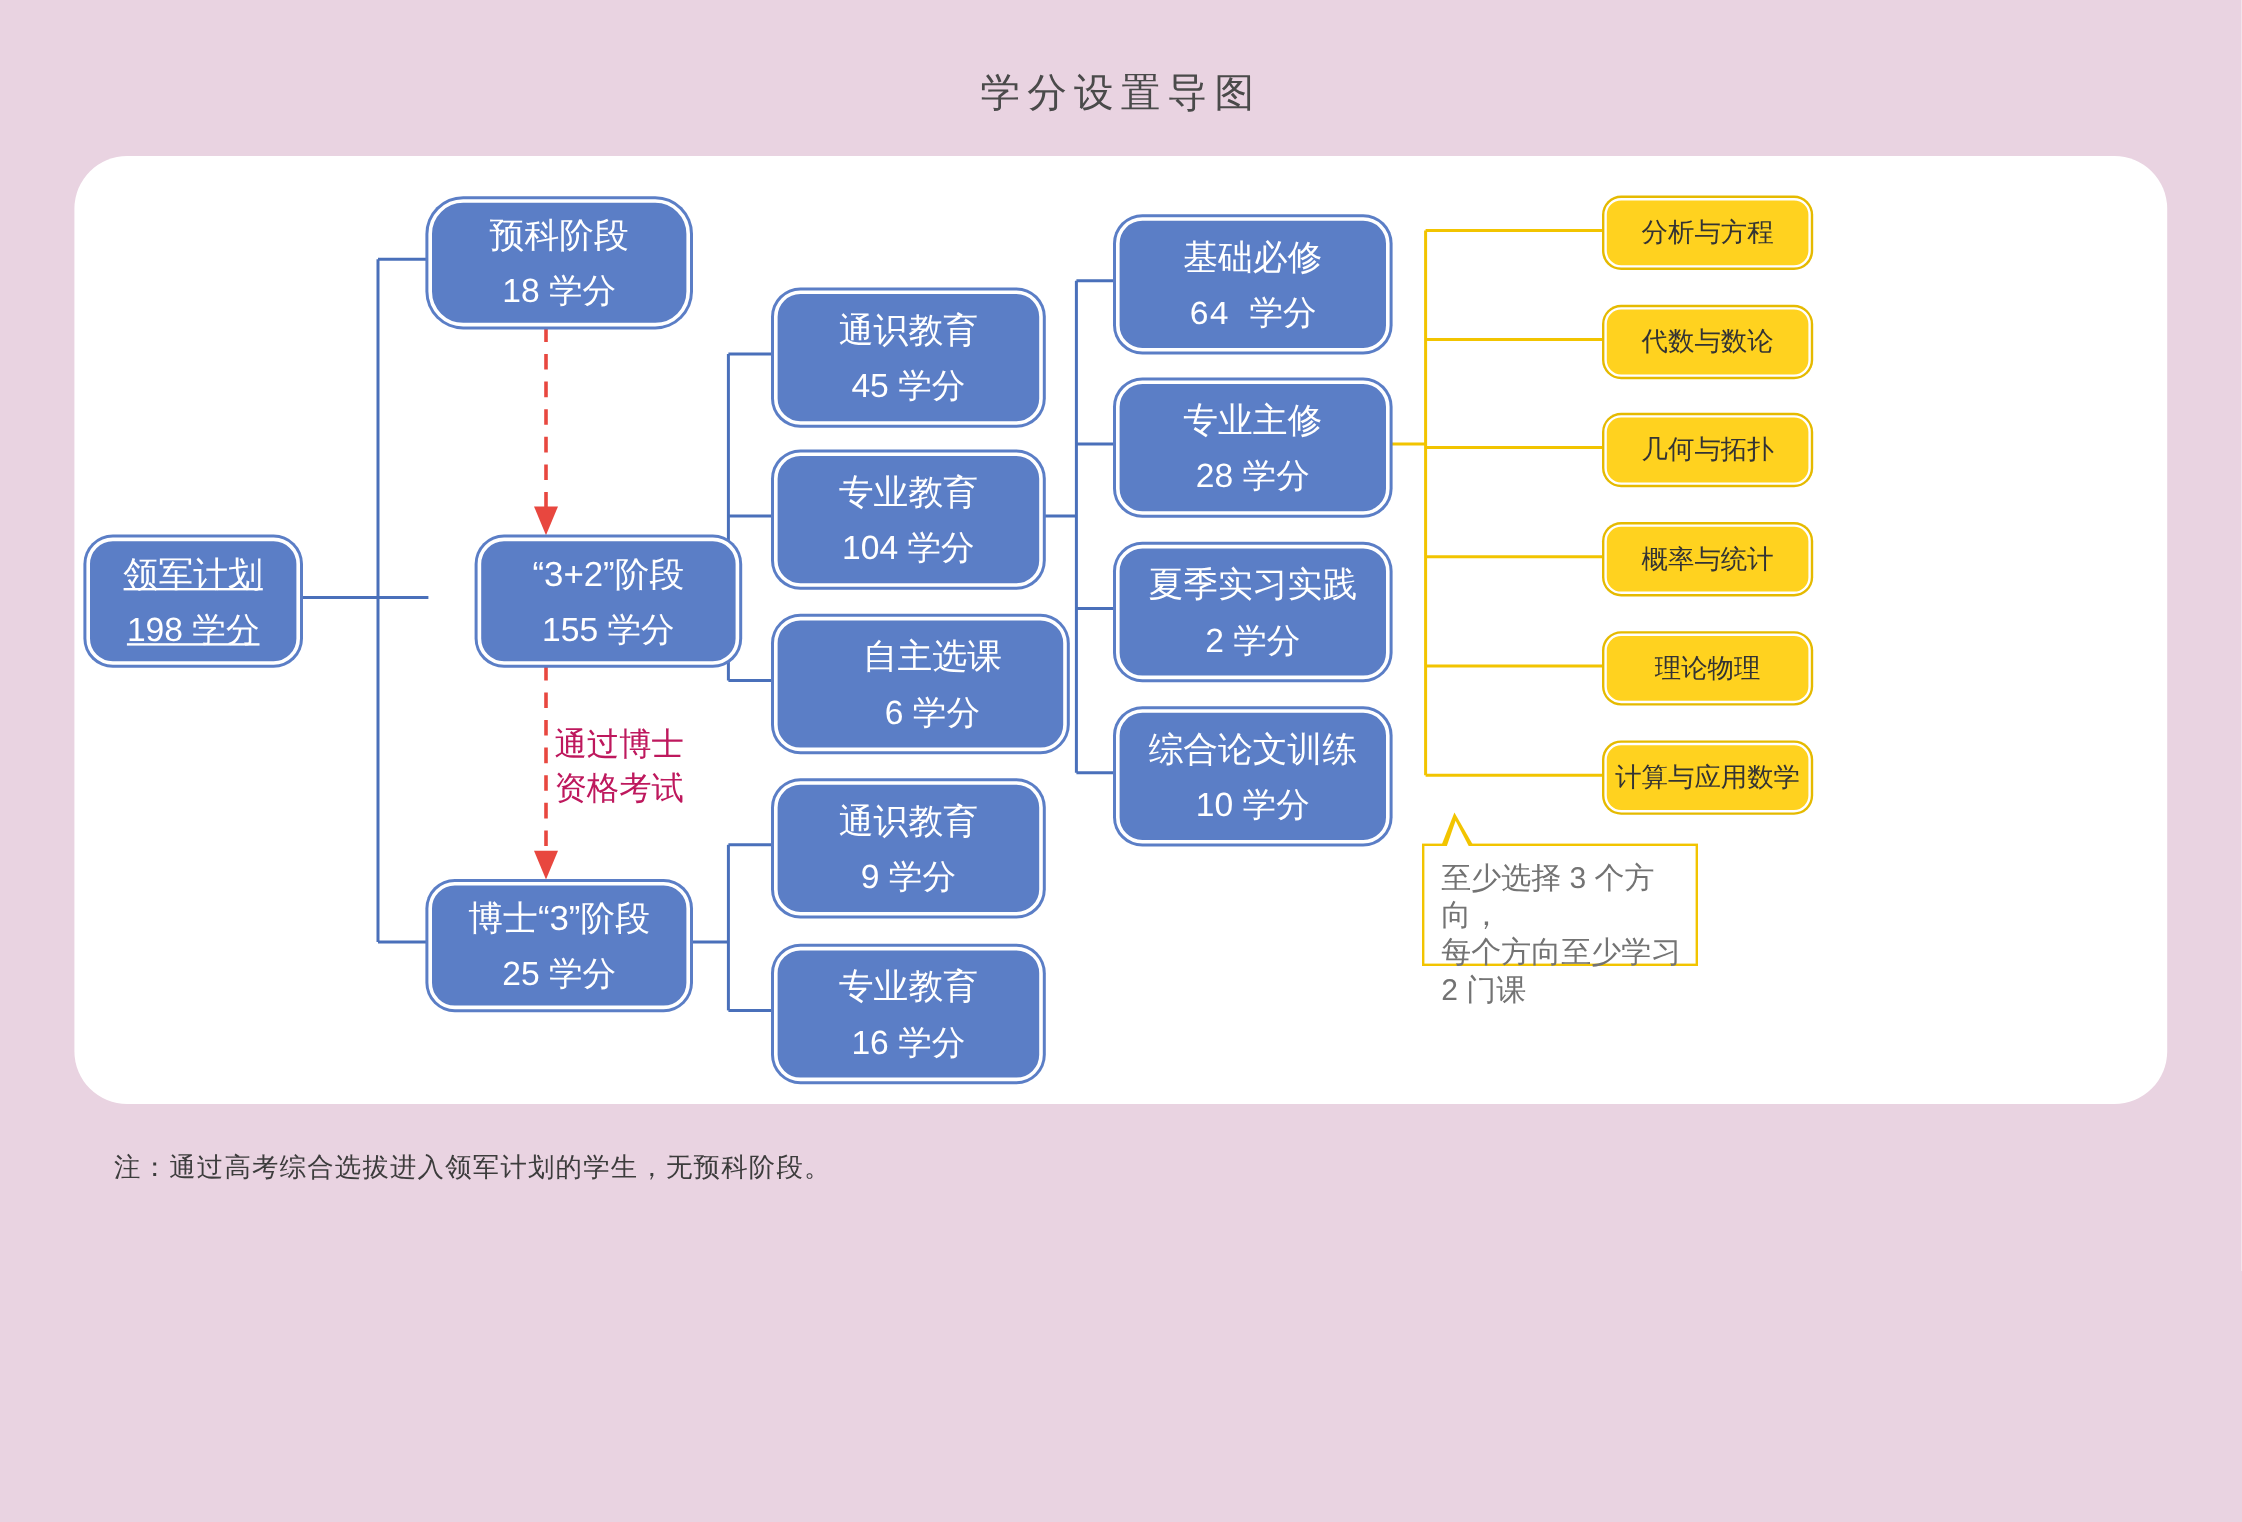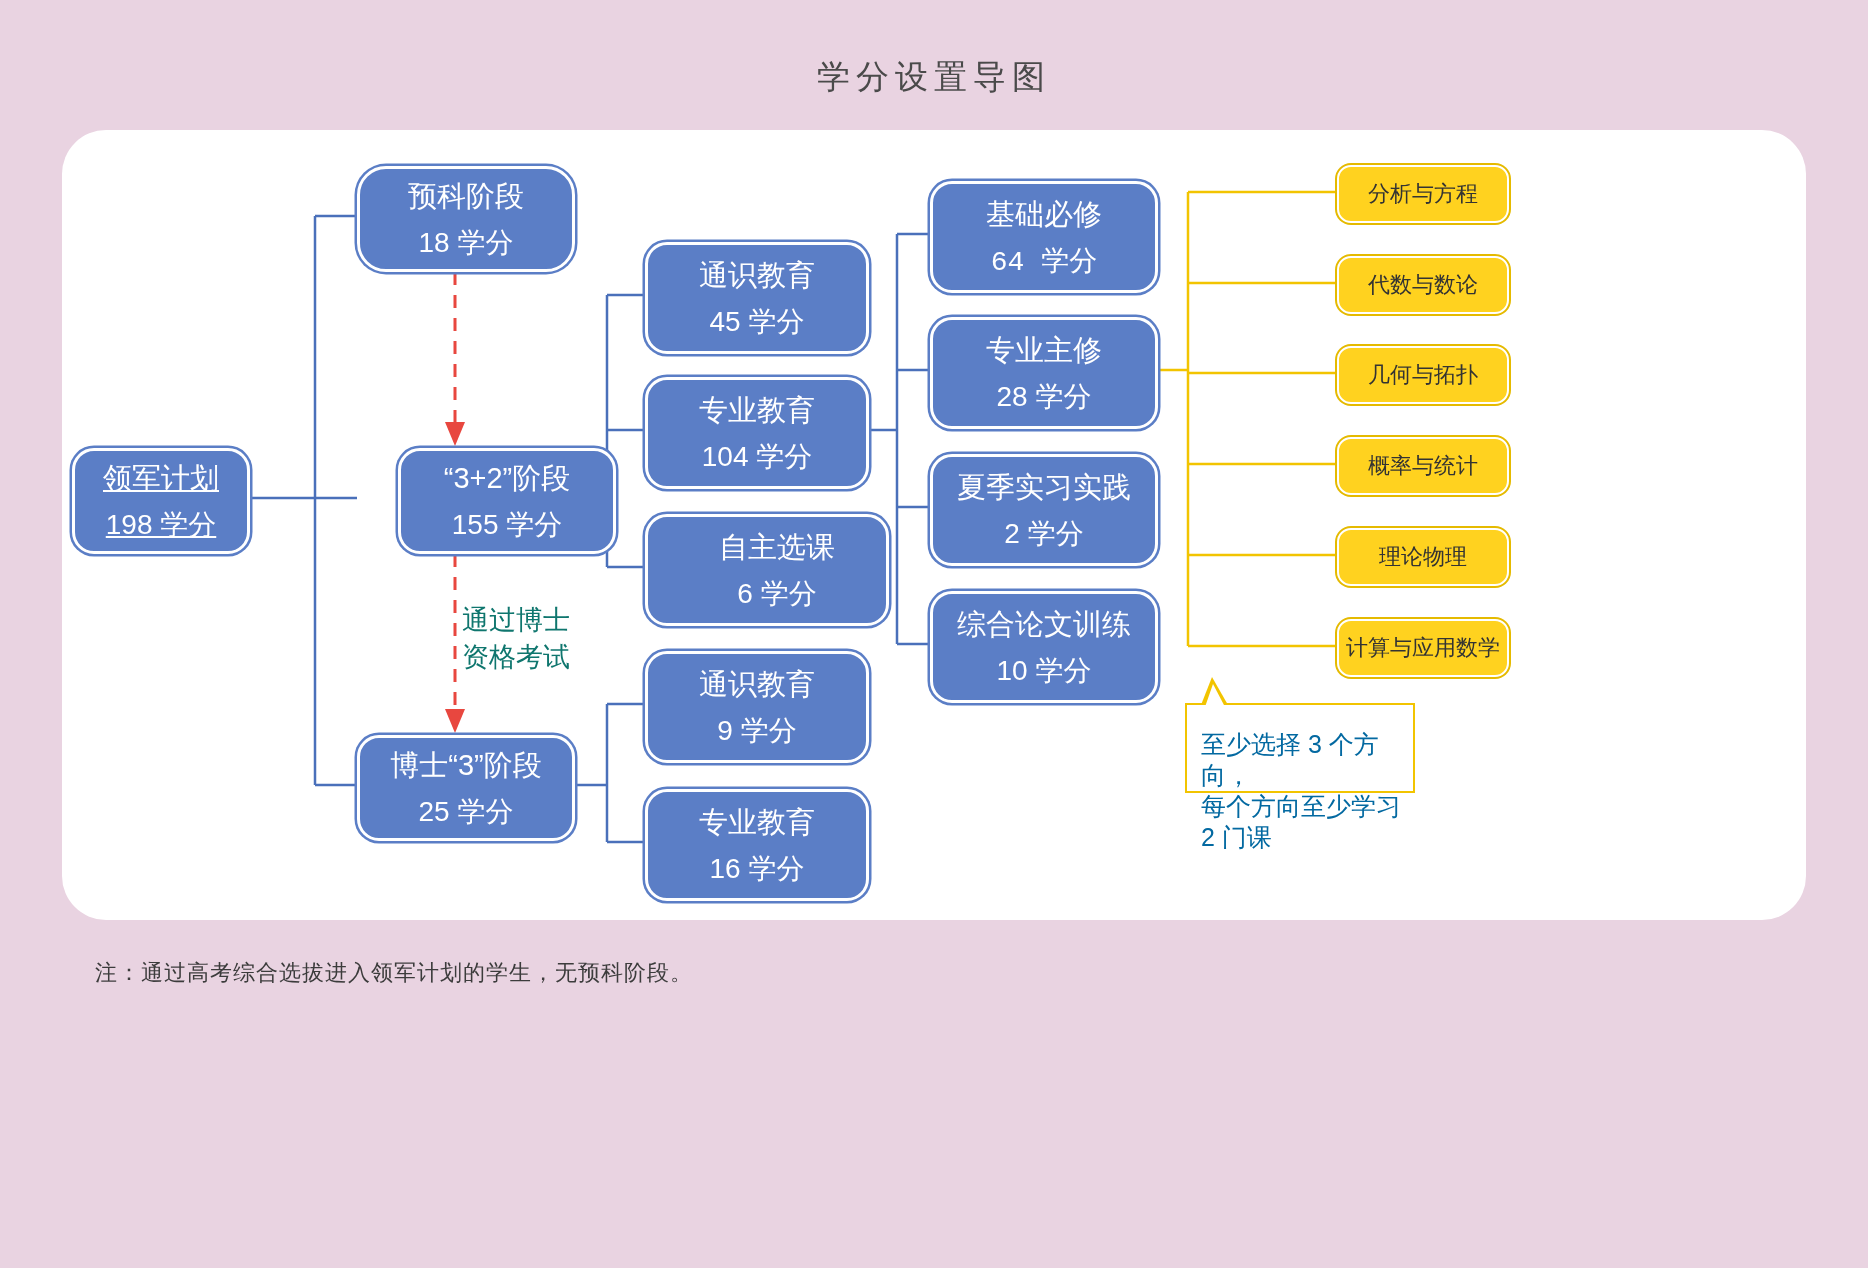--- a/index.html
+++ b/index.html
@@ -43,38 +43,38 @@
   .ynode{
     position:absolute;left:1337px;width:168px;height:54px;z-index:2;
     display:flex;align-items:center;justify-content:center;
     background:#ffd21f;border:2px solid #ffffff;
     box-shadow:0 0 0 2px #e5ba00;border-radius:14px;
     font-size:22px;color:#333333;text-align:center;
   }
   .y0{top:165px;} .y1{top:256px;} .y2{top:346px;}
   .y3{top:437px;} .y4{top:528px;} .y5{top:619px;}
   .callout{
-    position:absolute;left:1185px;top:703px;width:230px;height:90px;
+    position:absolute;left:1185px;top:703px;width:230px;height:102px;
     background:#ffffff;border:2.5px solid #f2c400;z-index:2;
-    padding:24px 0 0 14px;font-size:25px;line-height:31px;color:#0369a1;
+    padding:12px 0 0 14px;font-size:25px;line-height:31px;color:#737373;
     box-sizing:border-box;
   }
   .callout::before{
     content:"";position:absolute;top:-28px;left:14px;width:0;height:0;
     border-left:11px solid transparent;border-right:16px solid transparent;
     border-bottom:28px solid #f2c400;
   }
   .callout::after{
     content:"";position:absolute;top:-21px;left:18px;width:0;height:0;
     border-left:8px solid transparent;border-right:12px solid transparent;
     border-bottom:23px solid #ffffff;
   }
   .arrow-label{
     position:absolute;left:462px;top:602px;z-index:3;
-    font-size:27px;line-height:37px;color:#0f766e;
+    font-size:27px;line-height:37px;color:#be185d;
   }
   .footnote{
     position:absolute;left:95px;top:958px;z-index:2;
     font-size:22px;color:#3c3c3c;letter-spacing:1px;
   }
 </style>
 </head>
 <body>
 
 <div class="page">

